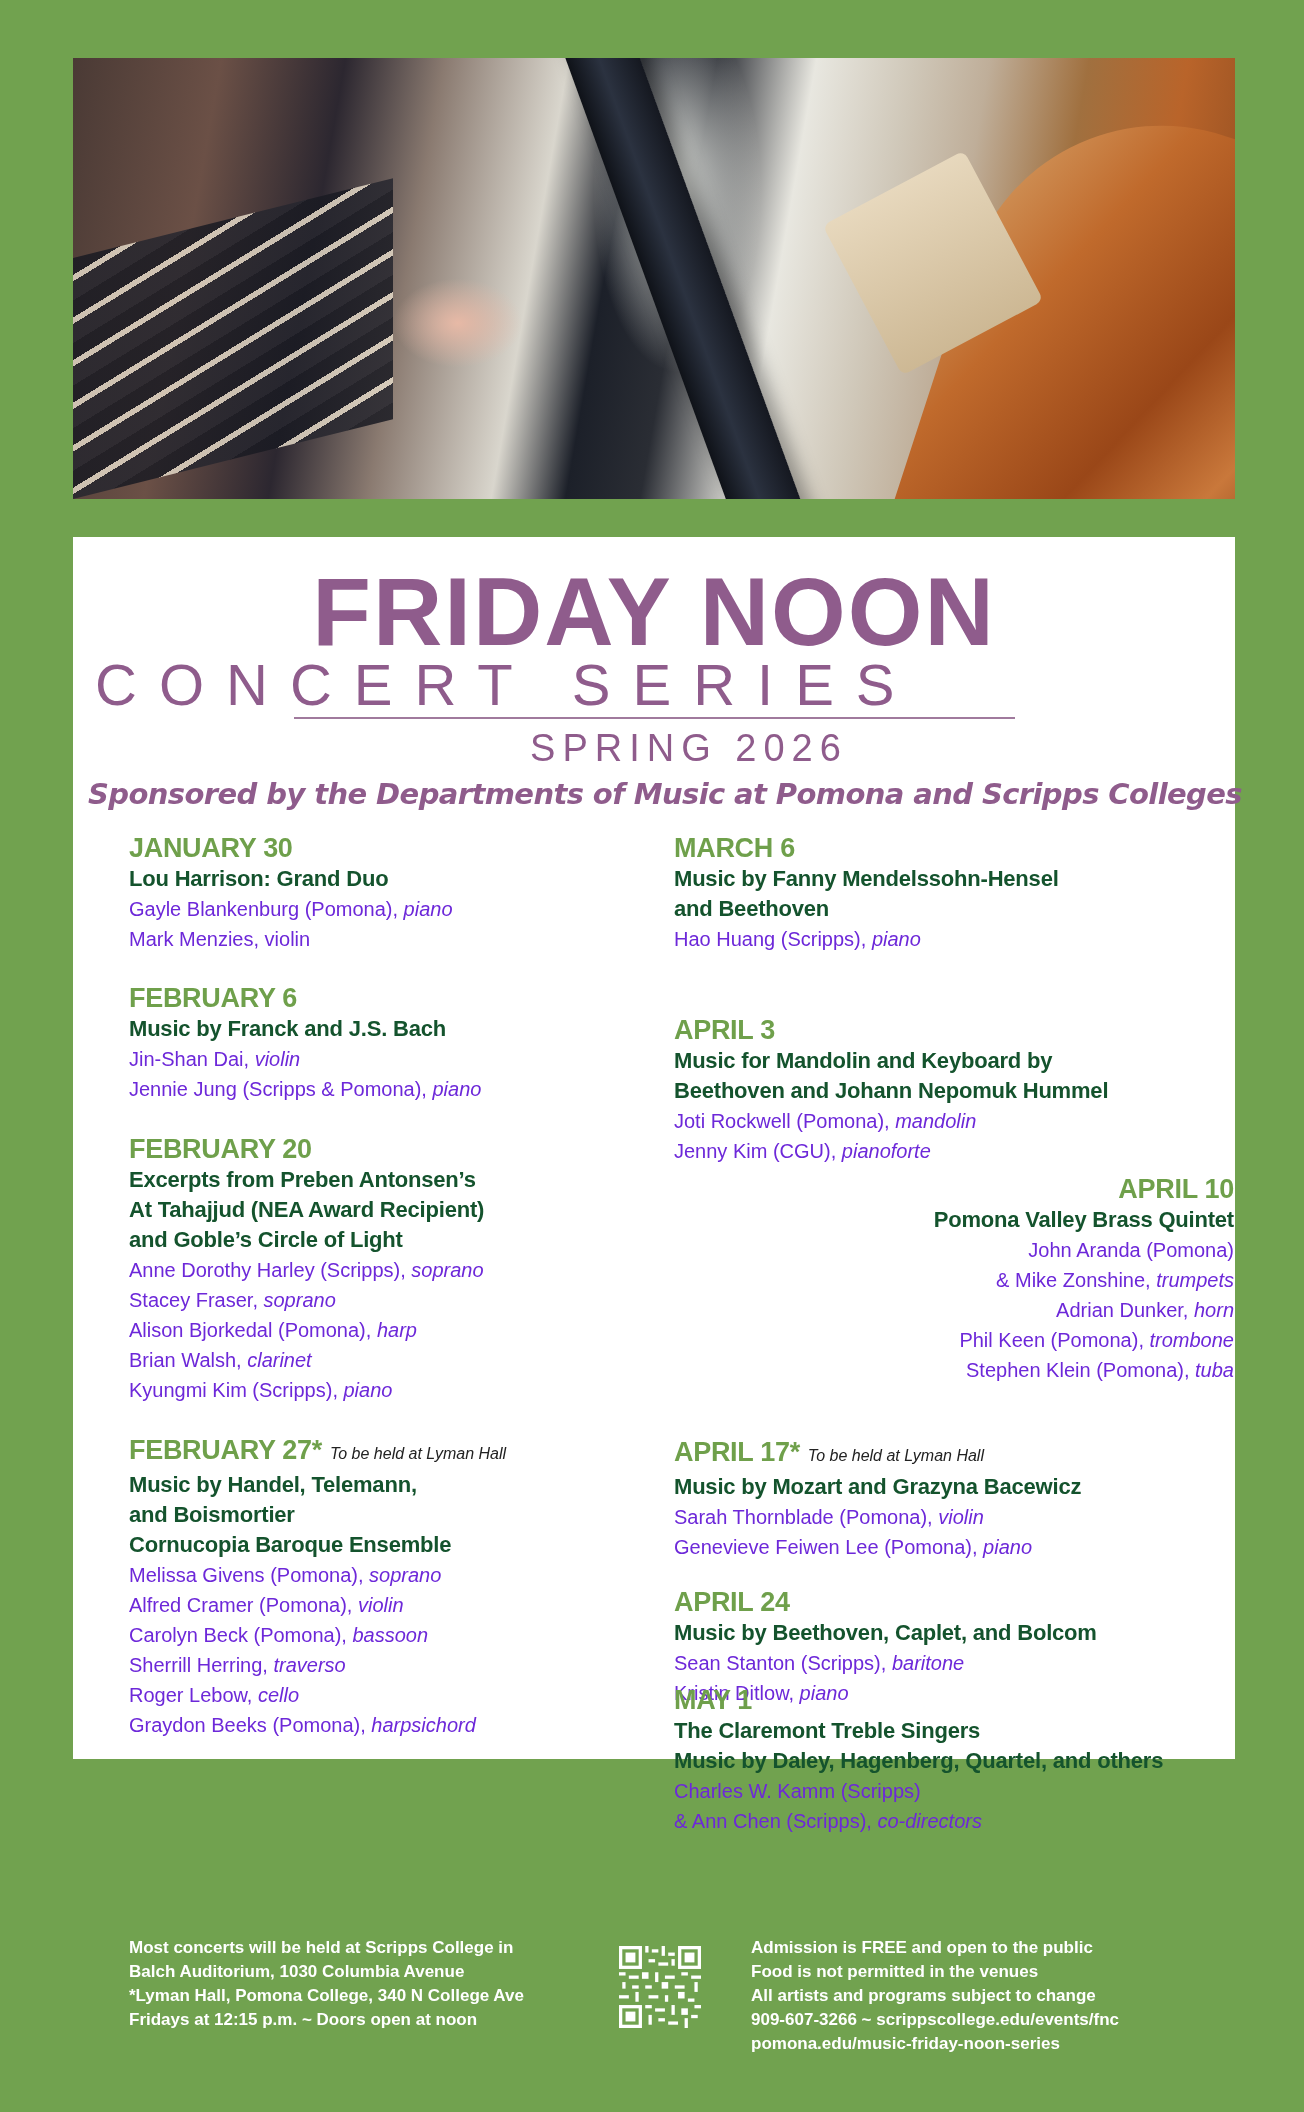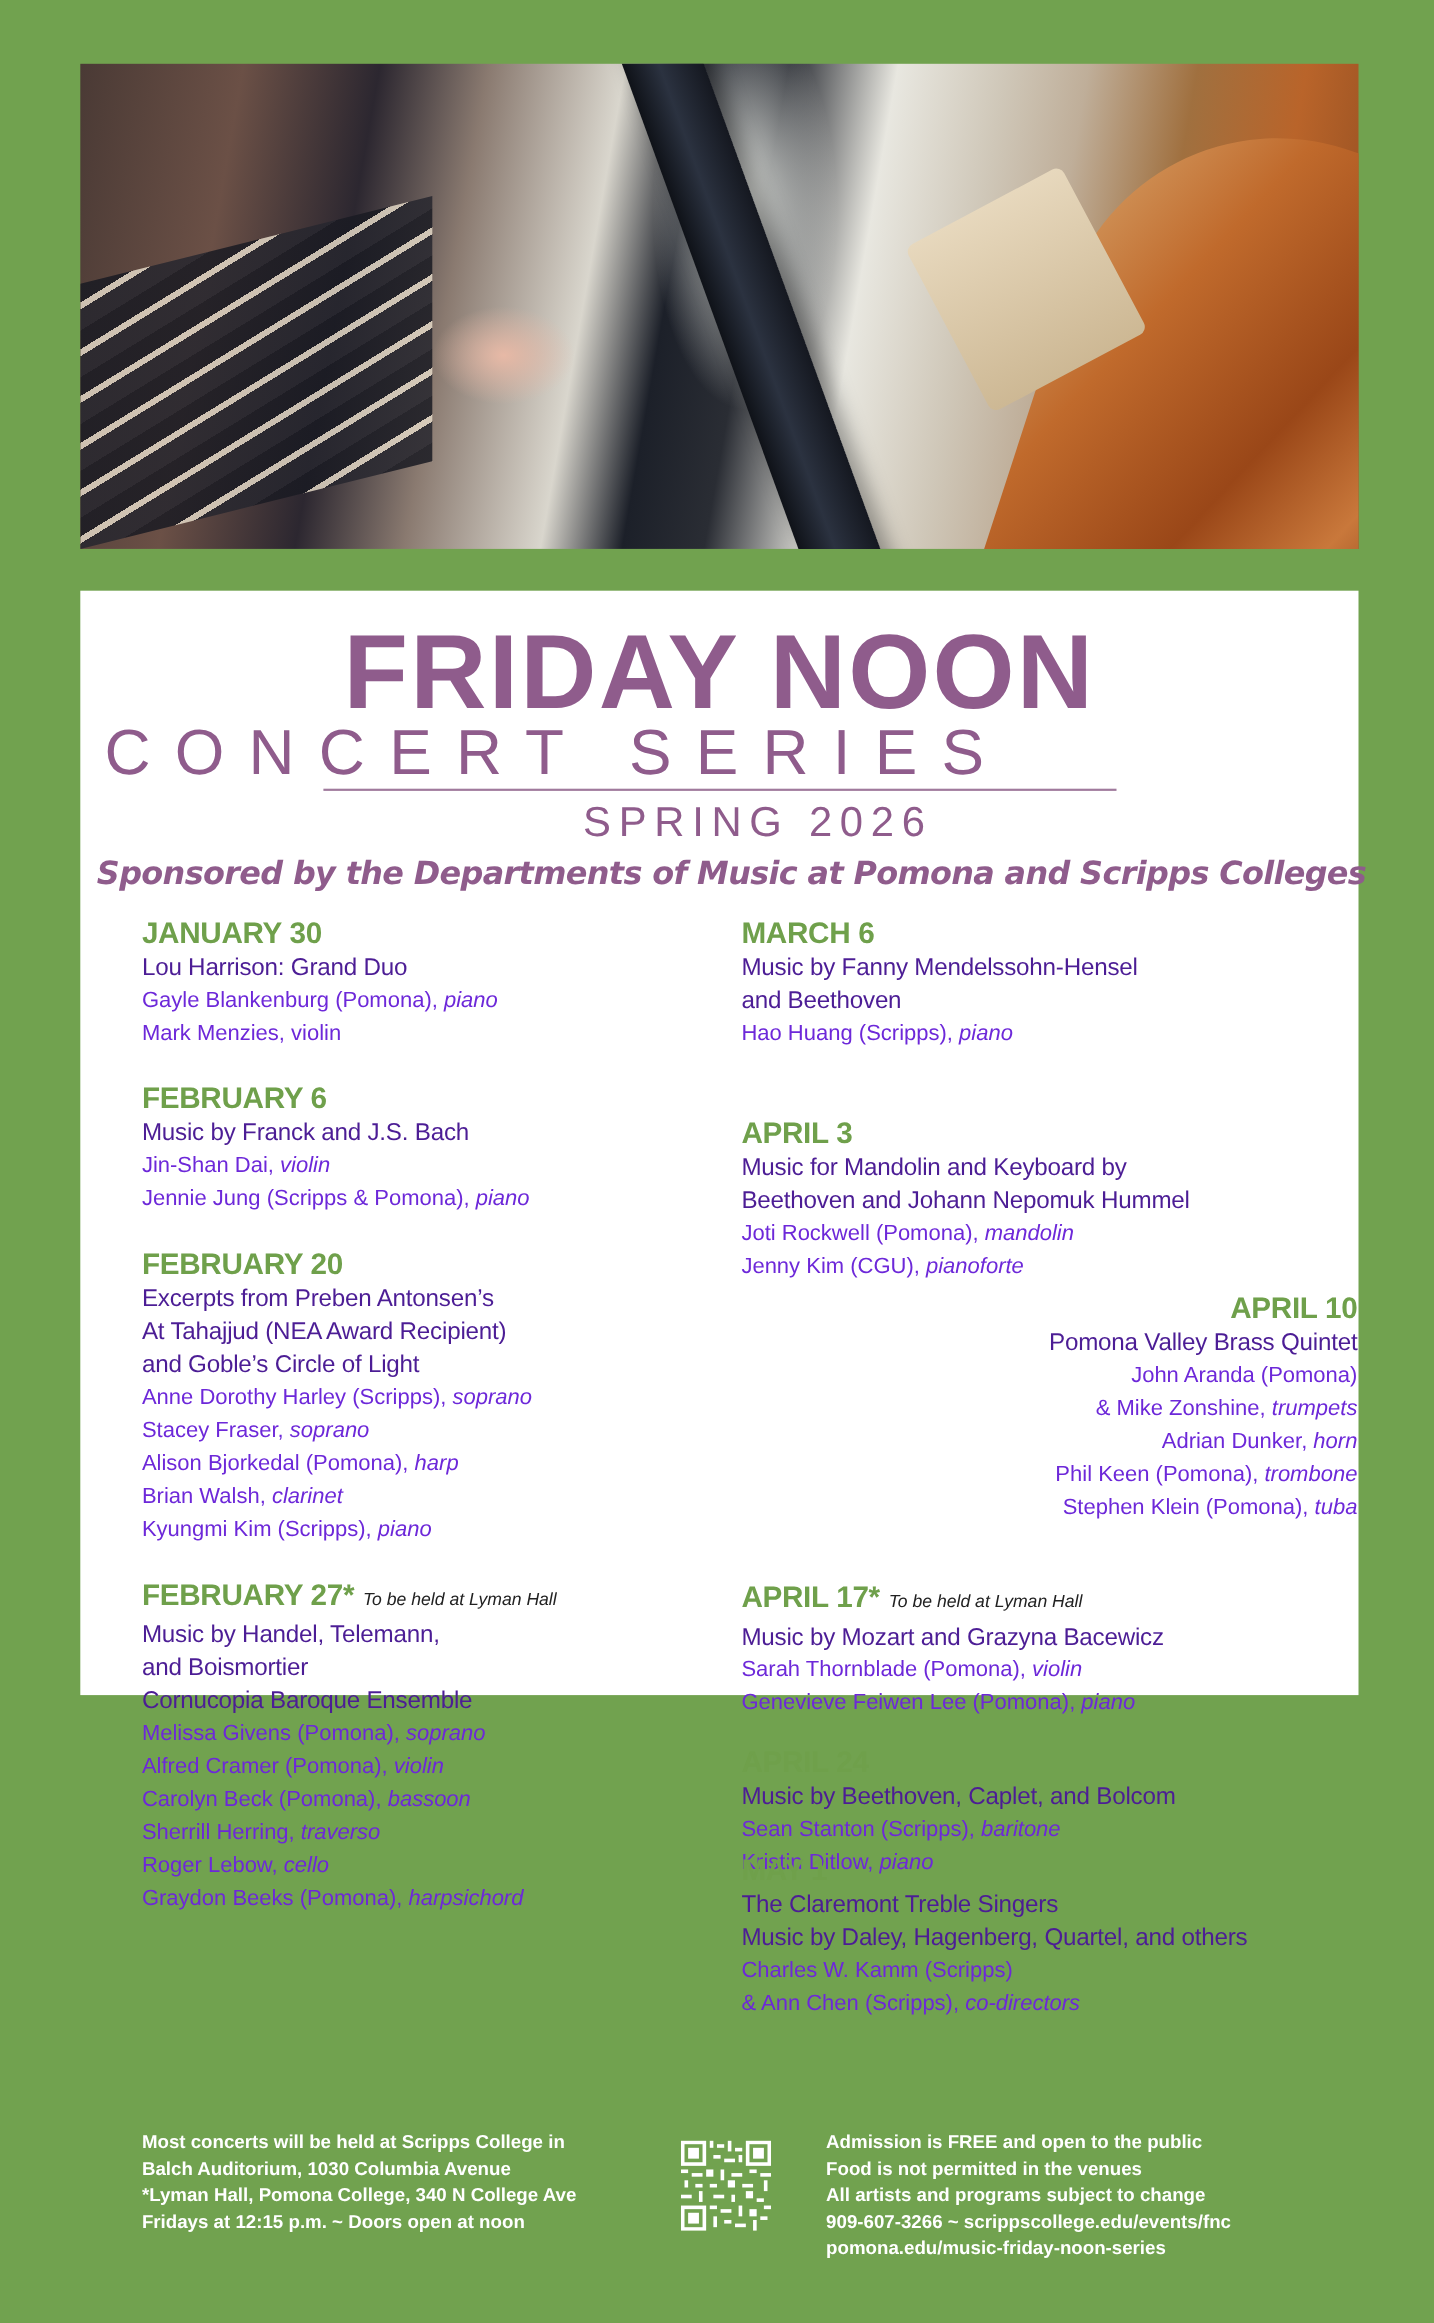--- a/index.html
+++ b/index.html
@@ -32,21 +32,21 @@
   }
   .photo .bridge {
     position: absolute; left: 780px; top: 120px; width: 160px; height: 170px;
     background: linear-gradient(180deg, #e7d8bd, #cdb894); transform: rotate(-28deg); border-radius: 8px;
   }
   .photo .hand {
     position: absolute; left: 320px; top: 220px; width: 130px; height: 90px;
     background: radial-gradient(ellipse at center, #e7b9a6, rgba(231,185,166,0) 70%);
   }
   .panel {
-    position: absolute; left: 73px; top: 537px; width: 1162px; height: 1004px; background: #ffffff;
+    position: absolute; left: 73px; top: 537px; width: 1162px; height: 1222px; background: #ffffff;
   }
   .purple { color: #8f5c8c; }
   .title-main {
     position: absolute; left: 0; width: 100%; top: 25px; text-align: center;
     font-size: 96px; font-weight: bold; letter-spacing: 2px; line-height: 100px;
     font-family: "Liberation Sans", sans-serif;
   }
   .title-sub {
     position: absolute; left: 0; width: 100%; top: 115px; text-align: left;
     font-size: 58px; letter-spacing: 22px; line-height: 66px; font-weight: normal;
@@ -69,21 +69,21 @@
   .col { position: absolute; top: 295px; }
   .col.left { left: 56px; width: 520px; }
   .col.right { left: 601px; width: 560px; }
   .event { position: absolute; left: 0; width: 100%; }
   .date {
     color: #6fa04b; font-weight: bold; font-size: 27px; line-height: 32px; letter-spacing: -0.3px;
     font-family: "Liberation Sans", sans-serif; white-space: nowrap;
   }
   .date .note { color: #222; font-weight: normal; font-style: italic; font-size: 16px; letter-spacing: 0; margin-left: 8px; }
   .prog {
-    color: #4c1d95; font-weight: normal; font-size: 22px; line-height: 30px; letter-spacing: -0.2px;
+    color: #14532d; font-weight: bold; font-size: 22px; line-height: 30px; letter-spacing: -0.2px;
     font-family: "Liberation Sans", sans-serif;
   }
   .perf {
     color: #6d28d9; font-size: 20px; line-height: 30px;
     font-family: "Liberation Sans", sans-serif; white-space: nowrap;
   }
   .perf i { font-style: italic; }
   .foot-left {
     position: absolute; left: 129px; top: 1936px; color: #ffffff; font-weight: bold;
     font-size: 17px; line-height: 24px; font-family: "Liberation Sans", sans-serif;

